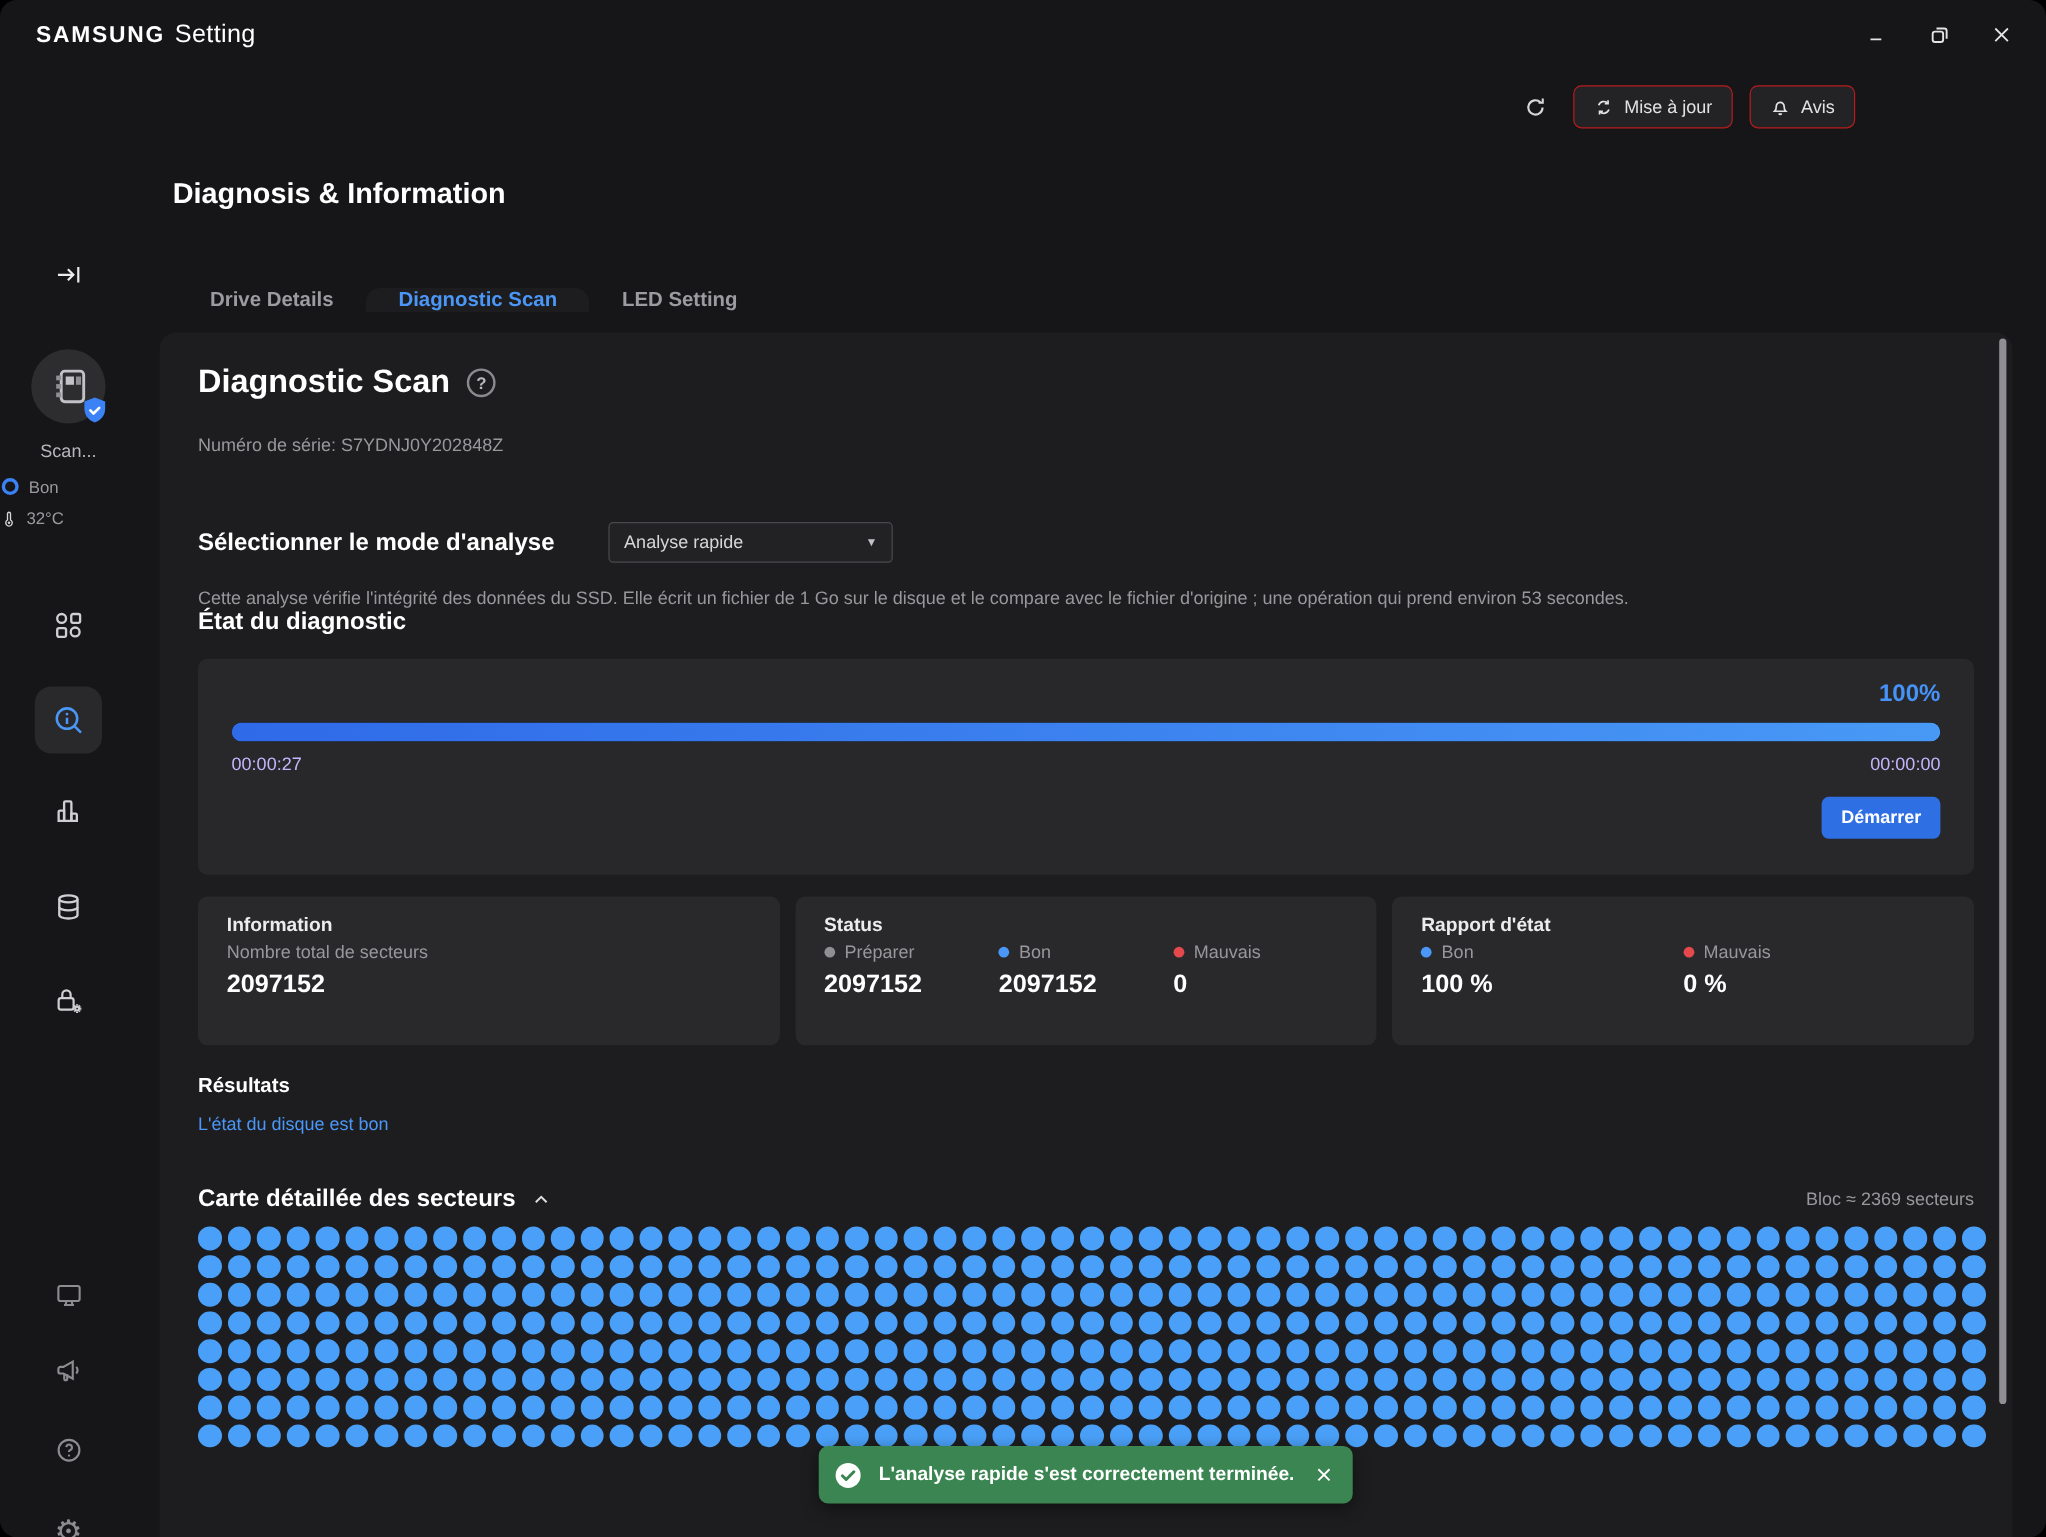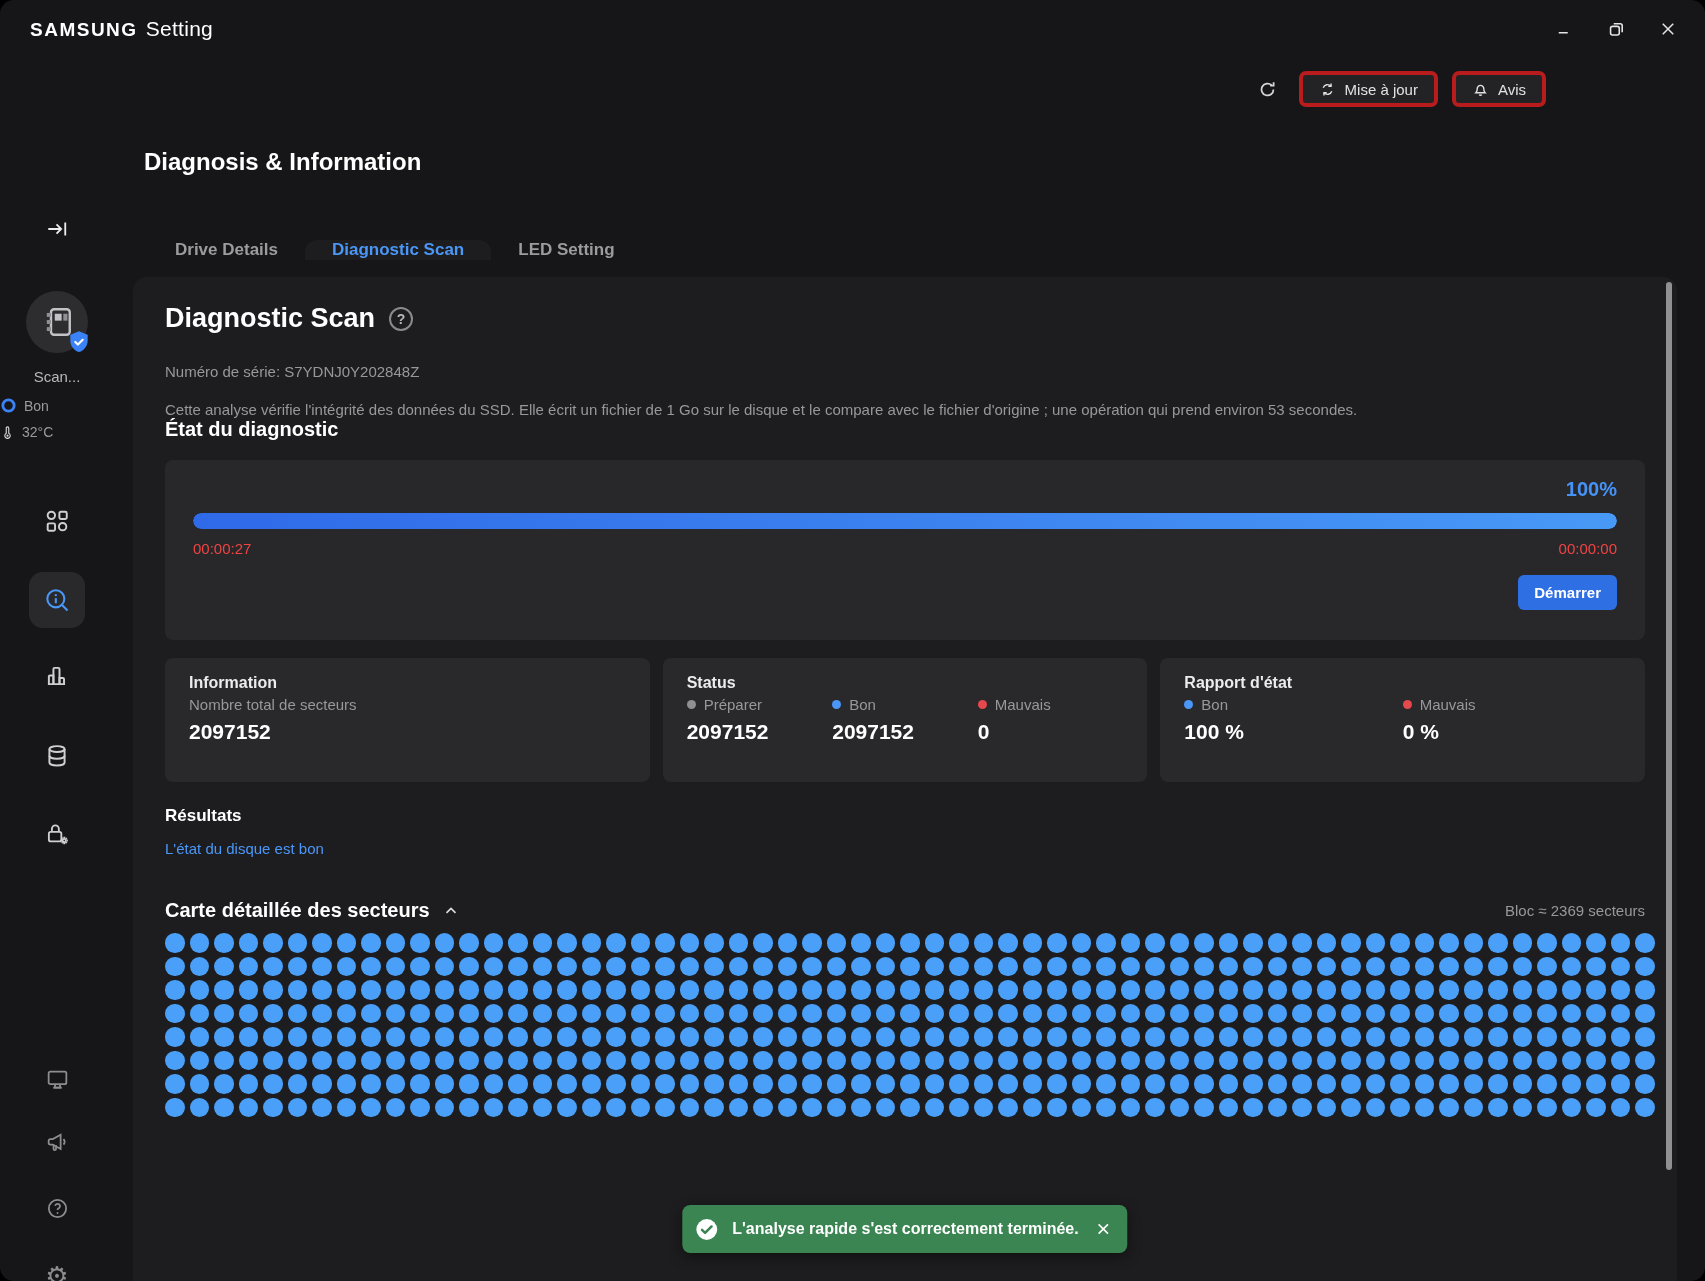--- a/index.html
+++ b/index.html
@@ -16,21 +16,21 @@
   .logo .magician { font-weight:400; font-size:21px; letter-spacing:.3px; }
   .win-controls { margin-left:auto; display:flex; align-items:center; gap:26px; }
   .win-btn { width:26px; height:26px; display:flex; align-items:center; justify-content:center;
     color:#e4e4e6; cursor:pointer; }
 
   
   .toolbar { position:absolute; top:71px; right:159px; display:flex; align-items:center; gap:14px; }
   .icon-btn { width:34px; height:34px; display:flex; align-items:center; justify-content:center;
     color:#d6d6d8; cursor:pointer; }
   .tool-btn { height:36px; display:flex; align-items:center; gap:9px; padding:0 16px;
-    background:#232326; border:4px solid #b91c1c; border-radius:7px;
+    background:#232326; border:1px solid #b91c1c; border-radius:7px;
     color:#e2e2e4; font-size:15px; cursor:pointer; }
 
   
   .sidebar { position:absolute; top:58px; left:0; width:114px; bottom:0; }
   .side-abs { position:absolute; left:0; width:114px; display:flex; flex-direction:column; align-items:center; }
   .collapse { top:160px; color:#ececee; cursor:pointer; }
   .avatar-wrap { top:233px; }
   .avatar { position:relative; width:62px; height:62px; border-radius:50%; background:#2d2d30;
     display:flex; align-items:center; justify-content:center; }
   .avatar-badge { position:absolute; right:-4px; bottom:-2px; }
@@ -72,21 +72,21 @@
   .select .caret { margin-left:auto; font-size:10px; color:#c2c2c6; }
   .mode-desc { margin-top:21px; color:#98989c; font-size:15px; }
   .status-h { }
 
   .progress-card { margin-top:19px; background:#28282b; border-radius:8px;
     height:180px; padding:18px 28px 0 28px; }
   .pct { text-align:right; color:#4693f8; font-size:20px; font-weight:700; }
   .bar-track { margin-top:12px; height:16px; background:#151517; border-radius:8px; overflow:hidden; }
   .bar-fill { height:100%; border-radius:8px; background:linear-gradient(90deg,#2f6ae8,#4899f6); }
   .times { margin-top:11px; display:flex; justify-content:space-between;
-    color:#ef4444; font-size:15px; }
+    color:#c4b5fd; font-size:15px; }
   .start-row { margin-top:18px; display:flex; justify-content:flex-end; }
   .start-btn { background:#2e6fe4; color:#fff; border:none; border-radius:6px;
     height:35px; padding:0 16px; font-size:15px; font-weight:700; cursor:pointer;
     font-family:inherit; }
 
   .cards { margin-top:18px; display:flex; gap:13px; }
   .card { flex:1; background:#29292c; border-radius:8px; height:124px; padding:16px 24px; }
   .card-title { color:#ececee; font-size:16px; font-weight:700; }
   .card-cols { margin-top:4px; display:grid; }
   .cols-1{grid-template-columns:1fr;} .cols-2{grid-template-columns:1fr 1fr;}
@@ -320,20 +320,27 @@
 
   <div class="panel">
 
     <div class="h1-row">
       <span class="h1">Diagnostic Scan</span>
       <span class="help-circle">?</span>
     </div>
 
     <div class="serial">Numéro de série: S7YDNJ0Y202848Z</div>
 
+    <div class="mode-row">
+      <span class="h2">Sélectionner le mode d'analyse</span>
+      <div class="select">
+        <span>Analyse rapide</span>
+        <span class="caret">▼</span>
+      </div>
+    </div>
 
     <div class="mode-desc">Cette analyse vérifie l'intégrité des données du SSD. Elle écrit un fichier de 1 Go sur le disque et le compare avec le fichier d'origine ; une opération qui prend environ 53 secondes.</div>
 
     <div class="h2 status-h">État du diagnostic</div>
 
     <div class="progress-card">
       <div class="pct">100%</div>
       <div class="bar-track">
         <div class="bar-fill" style="width: 100%;"></div>
       </div>

